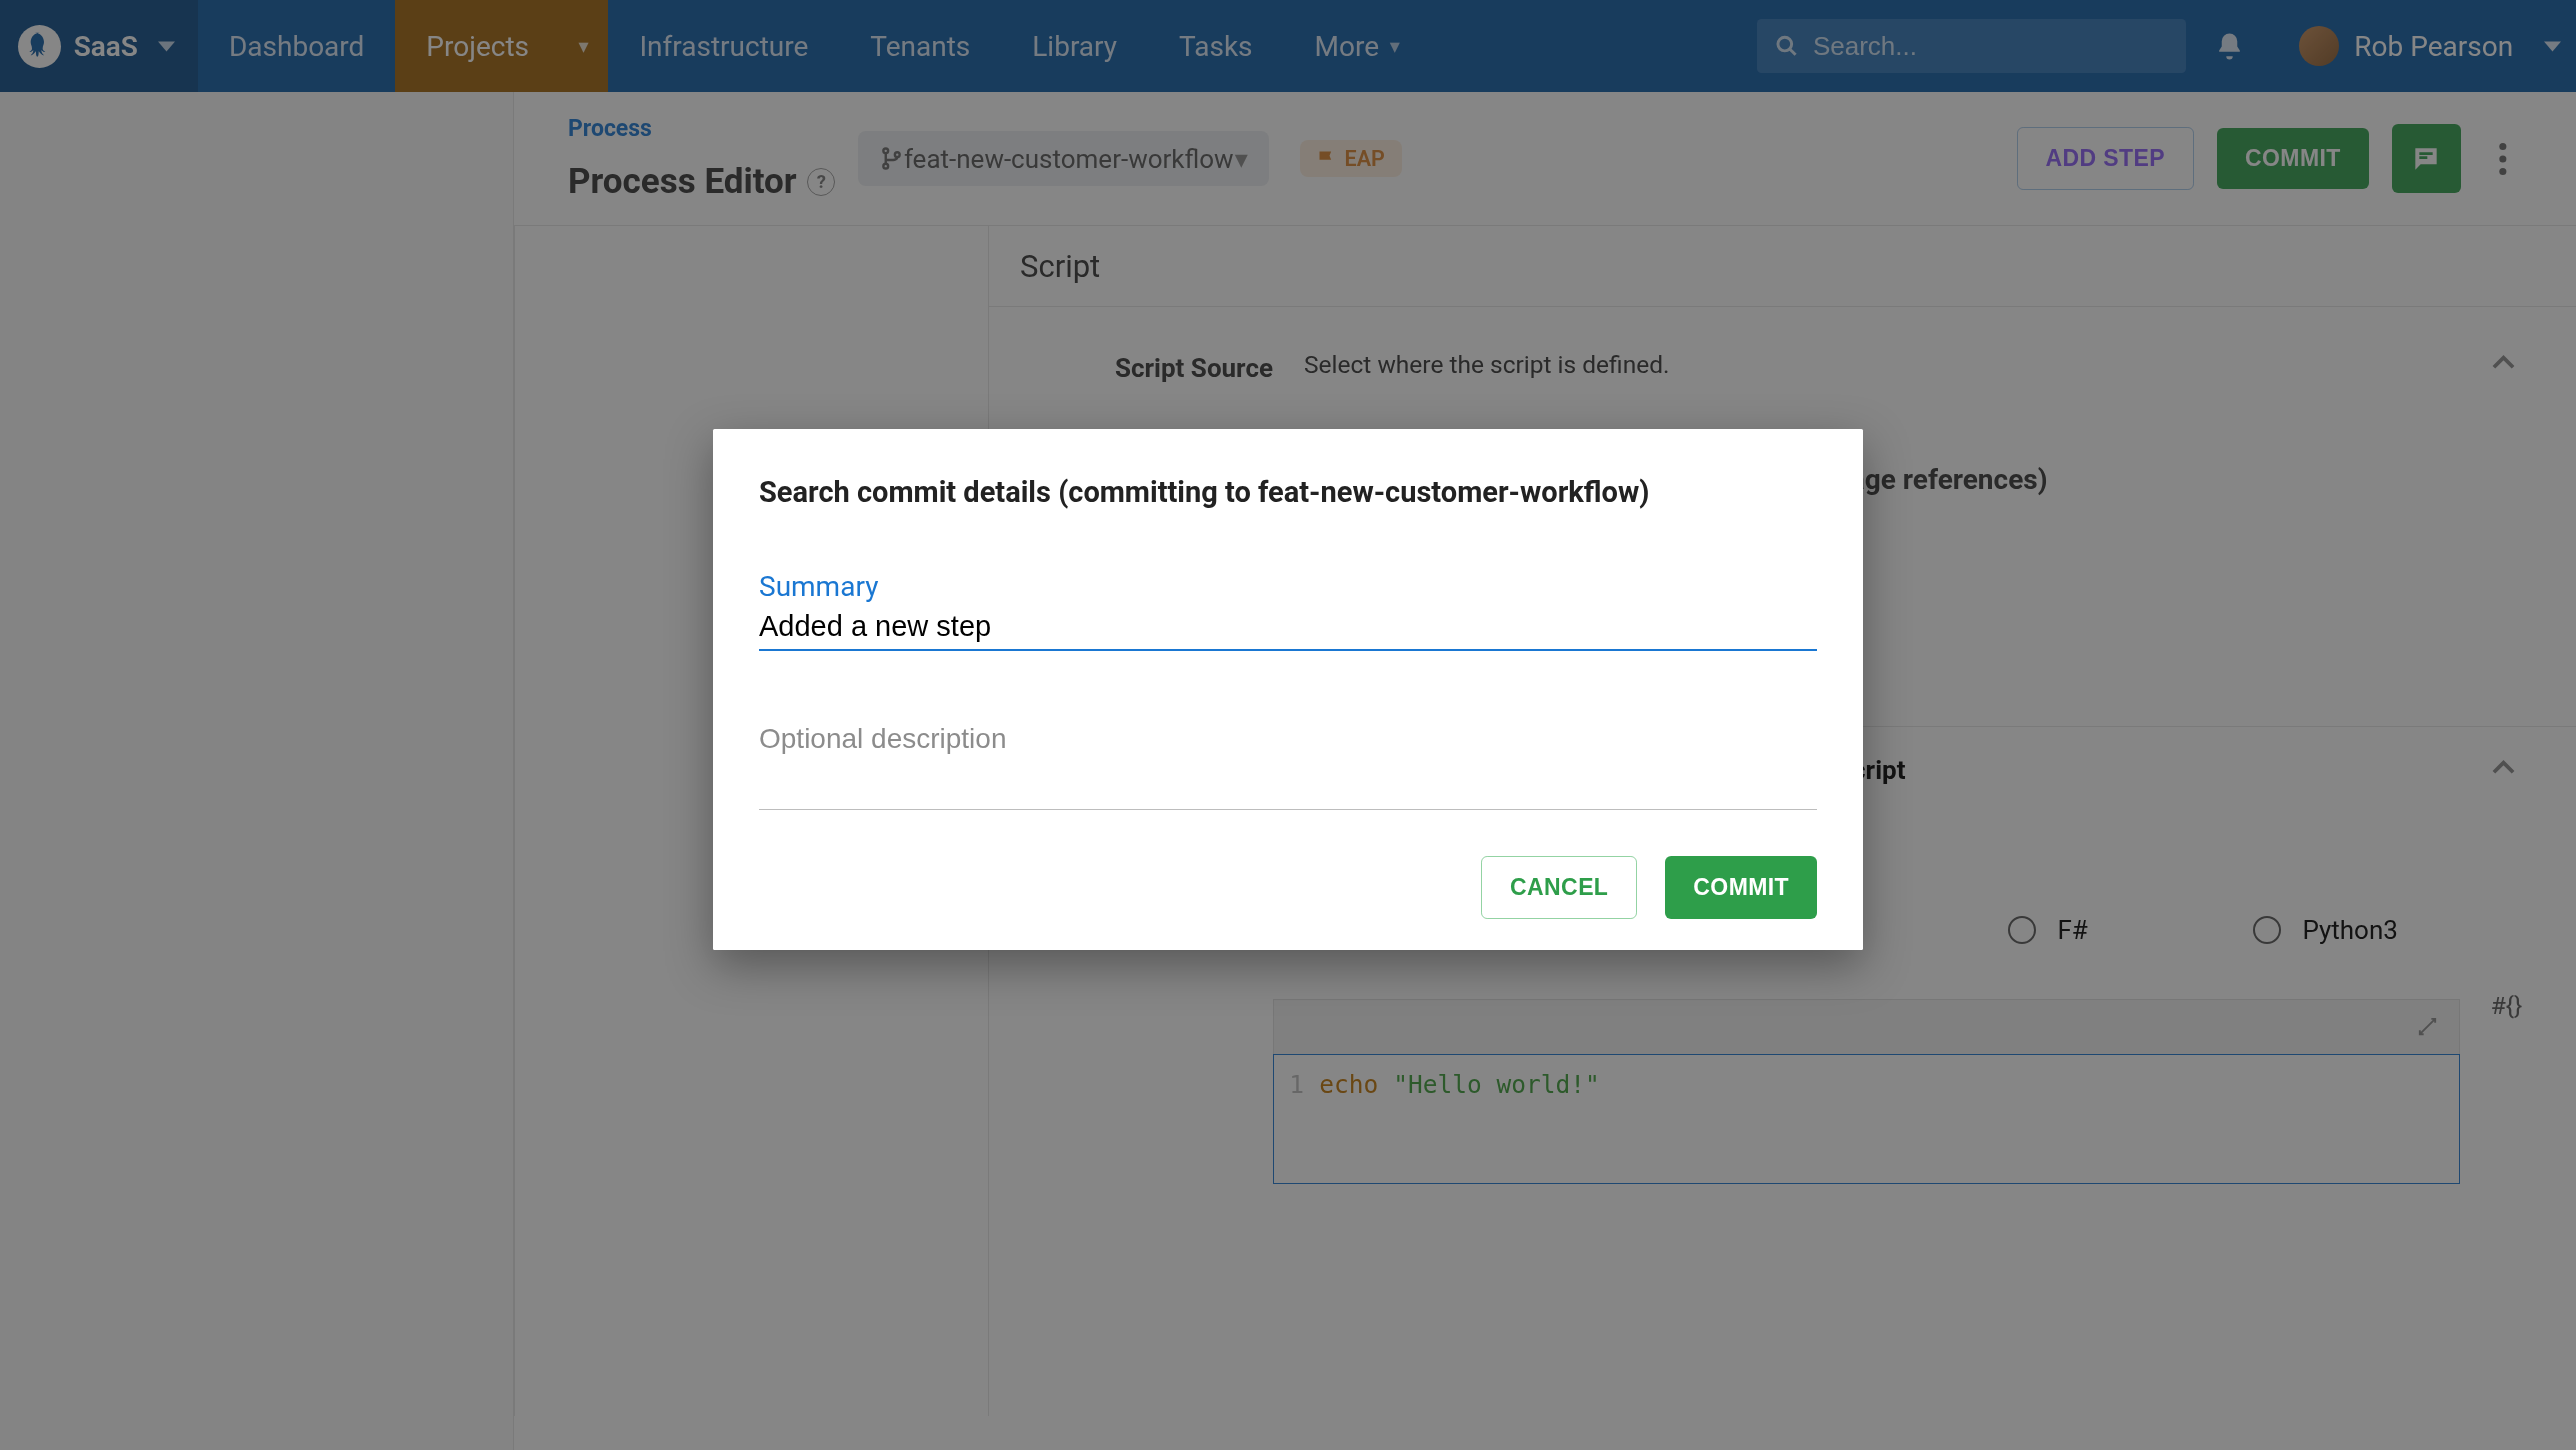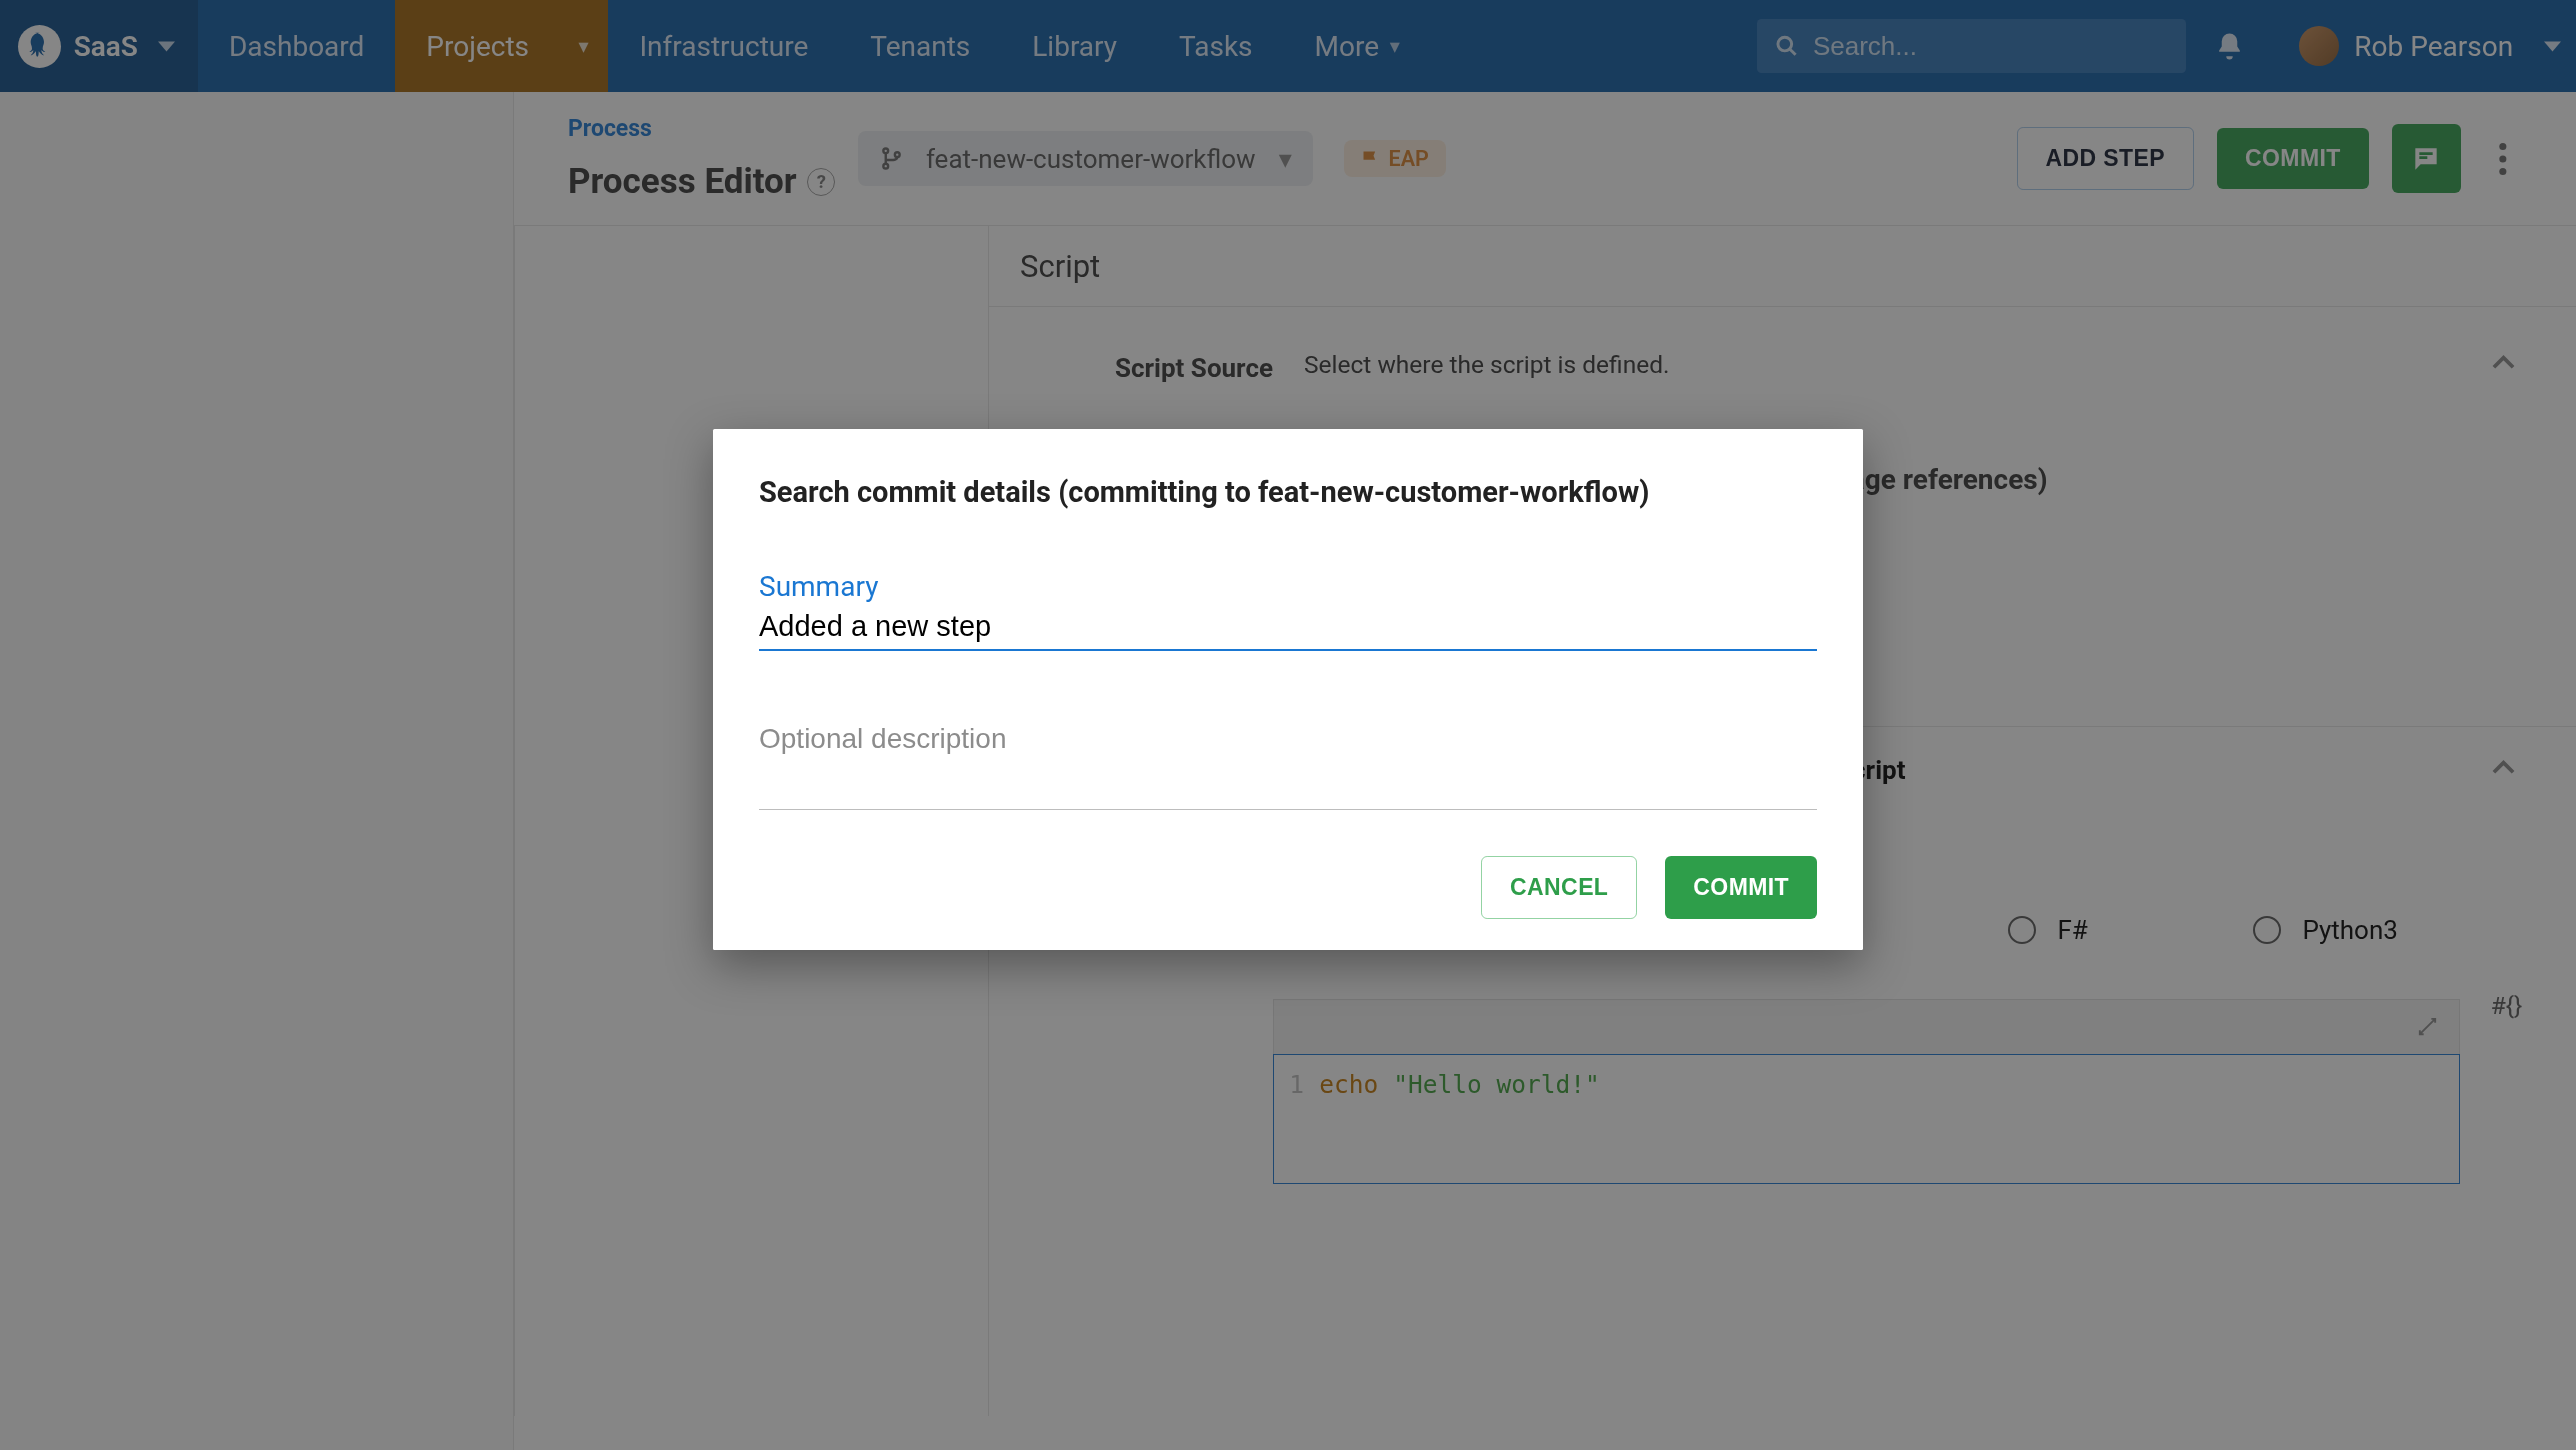--- a/index.html
+++ b/index.html
@@ -118,21 +118,21 @@
       width: 28px; height: 28px;
       border: 1.5px solid #9a9a9a;
       border-radius: 50%;
       display:flex; align-items:center; justify-content:center;
       font-size: 18.4px; color:#777;
     }
     .branch-picker {
       background: #eceef1;
       border-radius: 7.7px;
       padding: 12.3px 21.5px;
-      display:flex; align-items:center; gap: 23px;
+      display:flex; align-items:center; gap: 1px;
       font-size: 26px;
       color: #555;
       cursor:pointer;
     }
     .eap-badge {
       background: #fdeedd;
       border-radius: 8px;
       padding: 6.1px 17px;
       display:flex; align-items:center; gap:7.7px;
       color: #d9822b;
@@ -146,21 +146,21 @@
       font-size: 23px;
       font-weight: 700;
       padding: 17px 28px;
       cursor:pointer;
       display:inline-flex; align-items:center; justify-content:center;
       border: none;
       letter-spacing: 0.4px;
     }
     .btn-outline-blue {
       background:#fff;
-      color:#0f172a;
+      color:#8b5cf6;
       border: 1.5px solid #a7c9ea;
     }
     .btn-green {
       background:#2e9e4a;
       color:#fff;
     }
     .btn-outline-green {
       background:#fff;
       color:#2e9e4a;
       border:1.5px solid #93d3a3;

